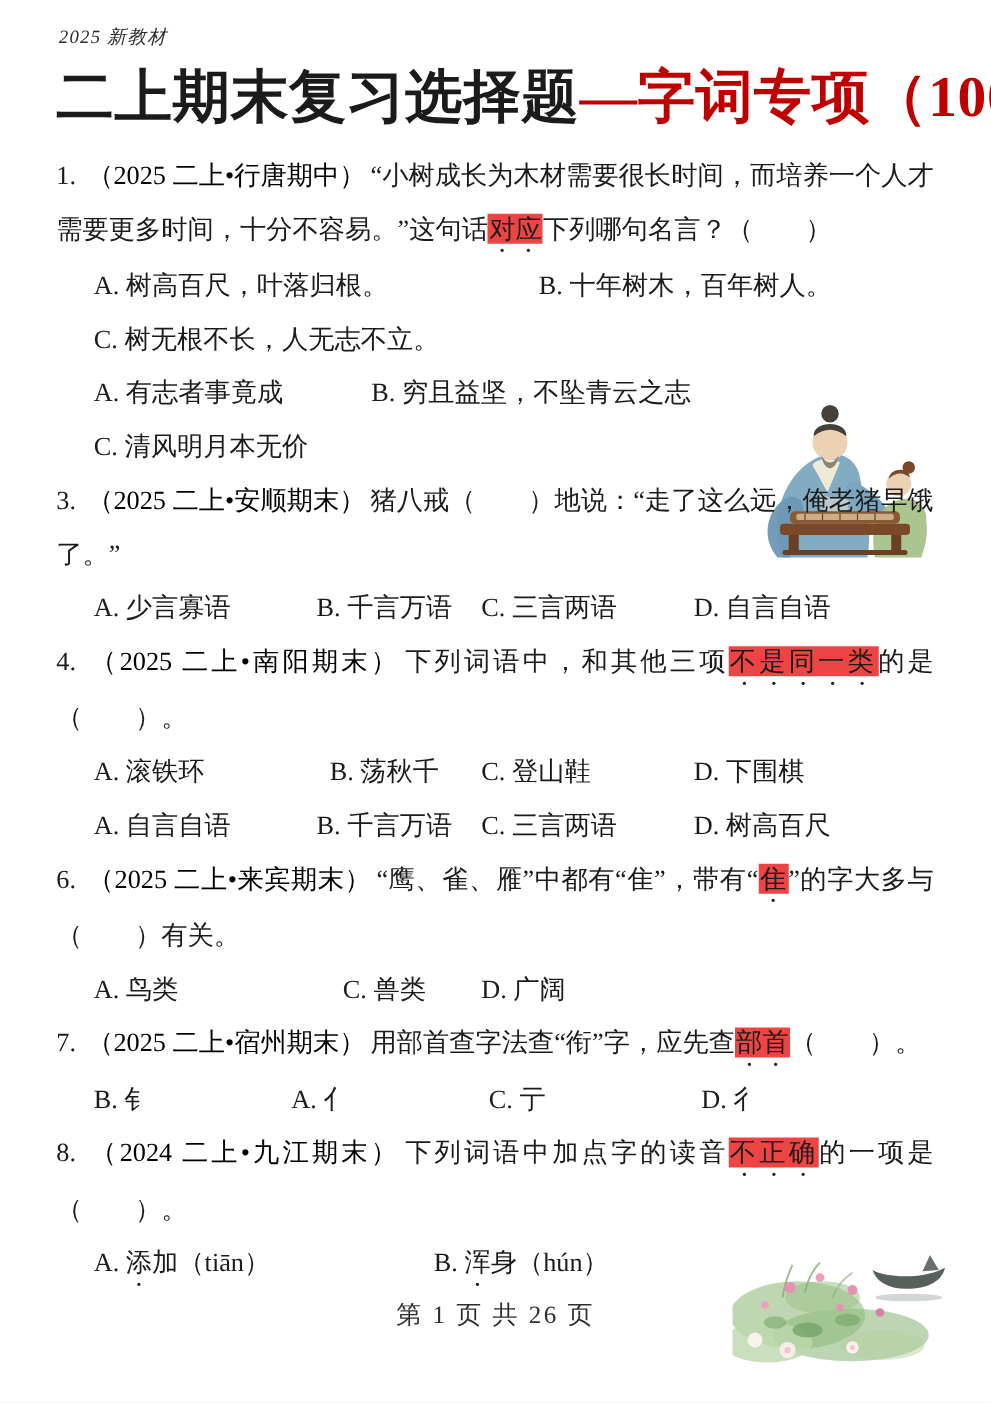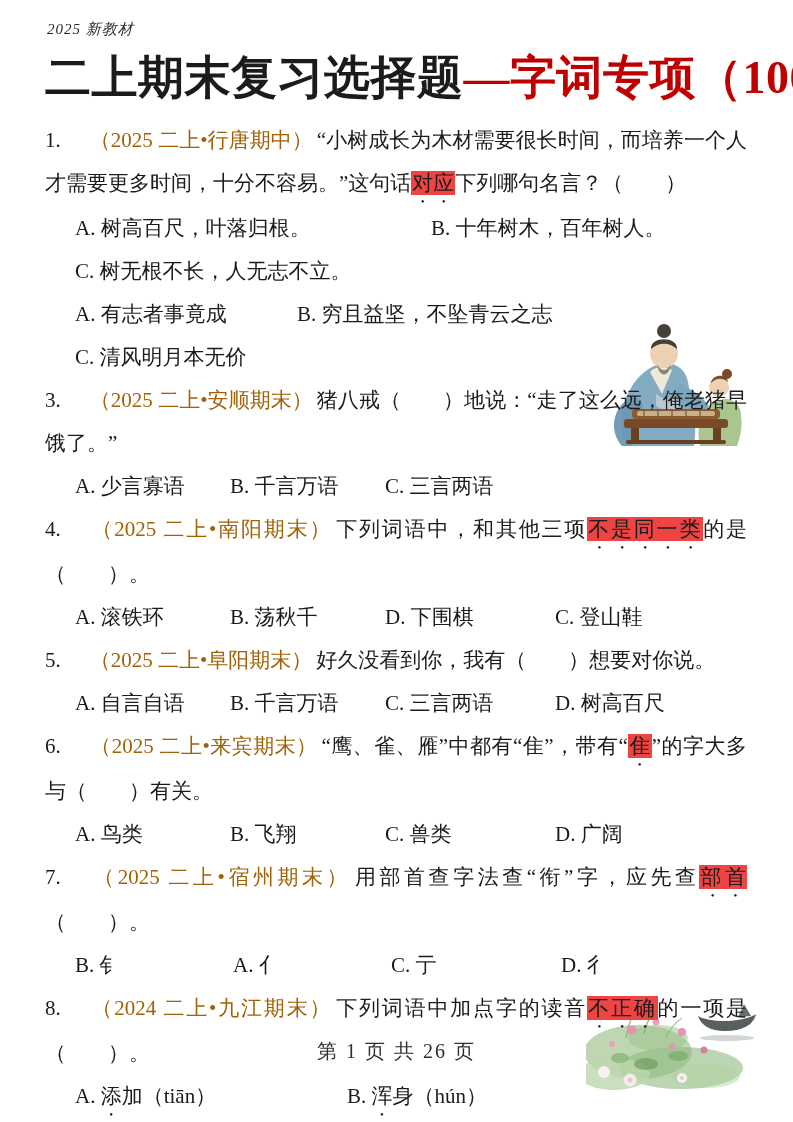--- a/index.html
+++ b/index.html
@@ -17,39 +17,39 @@
   .title{
     font-size:46px;font-weight:bold;line-height:1.25;
     margin:2px 0 12px 0;letter-spacing:0.5px;white-space:nowrap;
   }
   .title .red{color:#c00000;}
   .q{margin:0;}
   .stem{
     font-size:21px;line-height:43px;margin:0;text-align:justify;
   }
   .qnum{margin-right:9px;}
-  .src{color:#a16207;margin-right:4px;margin-left:20px;}
+  .src{color:#000000;margin-right:4px;}
   .hl{background:#ef4444;padding:0 1px;}
   .dots{
     -webkit-text-emphasis-style:filled dot;
     -webkit-text-emphasis-position:under left;
     text-emphasis-style:filled dot;
     text-emphasis-position:under left;
     text-emphasis-color:#1b1b1b;
   }
   .opts{
     display:flex;flex-wrap:nowrap;align-items:baseline;
     font-size:21px;line-height:43px;padding-left:30px;margin:0;
   }
   .opt{white-space:nowrap;}
   
   .cols-q1 .opt:nth-child(1){width:356px;}
   .cols-q2 .opt:nth-child(1){width:222px;}
   .cols-4 .opt:nth-child(1){width:155px;}
-  .cols-4 .opt:nth-child(2){width:155px;}
+  .cols-4 .opt:nth-child(2){width:155px;text-align:center;}
   .cols-4 .opt:nth-child(3){width:170px;}
   .cols-q7 .opt:nth-child(1){width:158px;}
   .cols-q7 .opt:nth-child(2){width:158px;}
   .cols-q7 .opt:nth-child(3){width:170px;}
   .cols-q8 .opt:nth-child(1){width:272px;}
   .illus{position:absolute;z-index:1;}
   .illus-teacher{left:568px;top:316px;width:180px;height:136px;}
   .illus-lotus{left:586px;top:980px;width:188px;height:114px;}
   .footer{
     position:absolute;left:0;right:0;top:1038px;text-align:center;
@@ -86,48 +86,47 @@
         <span class="opt">C. 清风明月本无价</span>
       </div>
     </div>
 
     <div class="q">
       <p class="stem"><span class="qnum">3.</span><span class="src">（2025 二上•安顺期末）</span><span>猪八戒（　　）地说：“走了这么远，俺老猪早饿了。”</span></p>
       <div class="opts cols-4">
         <span class="opt">A. 少言寡语</span>
         <span class="opt">B. 千言万语</span>
         <span class="opt">C. 三言两语</span>
+        <span class="opt">D. 自言自语</span>
       </div>
     </div>
 
     <div class="q">
       <p class="stem"><span class="qnum">4.</span><span class="src">（2025 二上•南阳期末）</span><span>下列词语中，和其他三项</span><span class="hl dots">不是同一类</span><span>的是（　　）。</span></p>
       <div class="opts cols-4">
         <span class="opt">A. 滚铁环</span>
         <span class="opt">B. 荡秋千</span>
+        <span class="opt">C. 登山鞋</span>
         <span class="opt">D. 下围棋</span>
-        <span class="opt">C. 登山鞋</span>
-      </div>
-    </div>
-
-    <div class="q">
-      <p class="stem"><span class="qnum">5.</span><span class="src">（2025 二上•阜阳期末）</span><span>好久没看到你，我有（　　）想要对你说。</span></p>
+      </div>
+    </div>
+
+    <div class="q">
       <div class="opts cols-4">
         <span class="opt">A. 自言自语</span>
         <span class="opt">B. 千言万语</span>
         <span class="opt">C. 三言两语</span>
         <span class="opt">D. 树高百尺</span>
       </div>
     </div>
 
     <div class="q">
       <p class="stem"><span class="qnum">6.</span><span class="src">（2025 二上•来宾期末）</span><span>“鹰、雀、雁”中都有“隹”，带有“</span><span class="hl dots">隹</span><span>”的字大多与（　　）有关。</span></p>
       <div class="opts cols-4">
         <span class="opt">A. 鸟类</span>
-        <span class="opt">B. 飞翔</span>
         <span class="opt">C. 兽类</span>
         <span class="opt">D. 广阔</span>
       </div>
     </div>
 
     <div class="q">
       <p class="stem"><span class="qnum">7.</span><span class="src">（2025 二上•宿州期末）</span><span>用部首查字法查“衔”字，应先查</span><span class="hl dots">部首</span><span>（　　）。</span></p>
       <div class="opts cols-q7">
         <span class="opt">B. 钅</span>
         <span class="opt">A. 亻</span>

